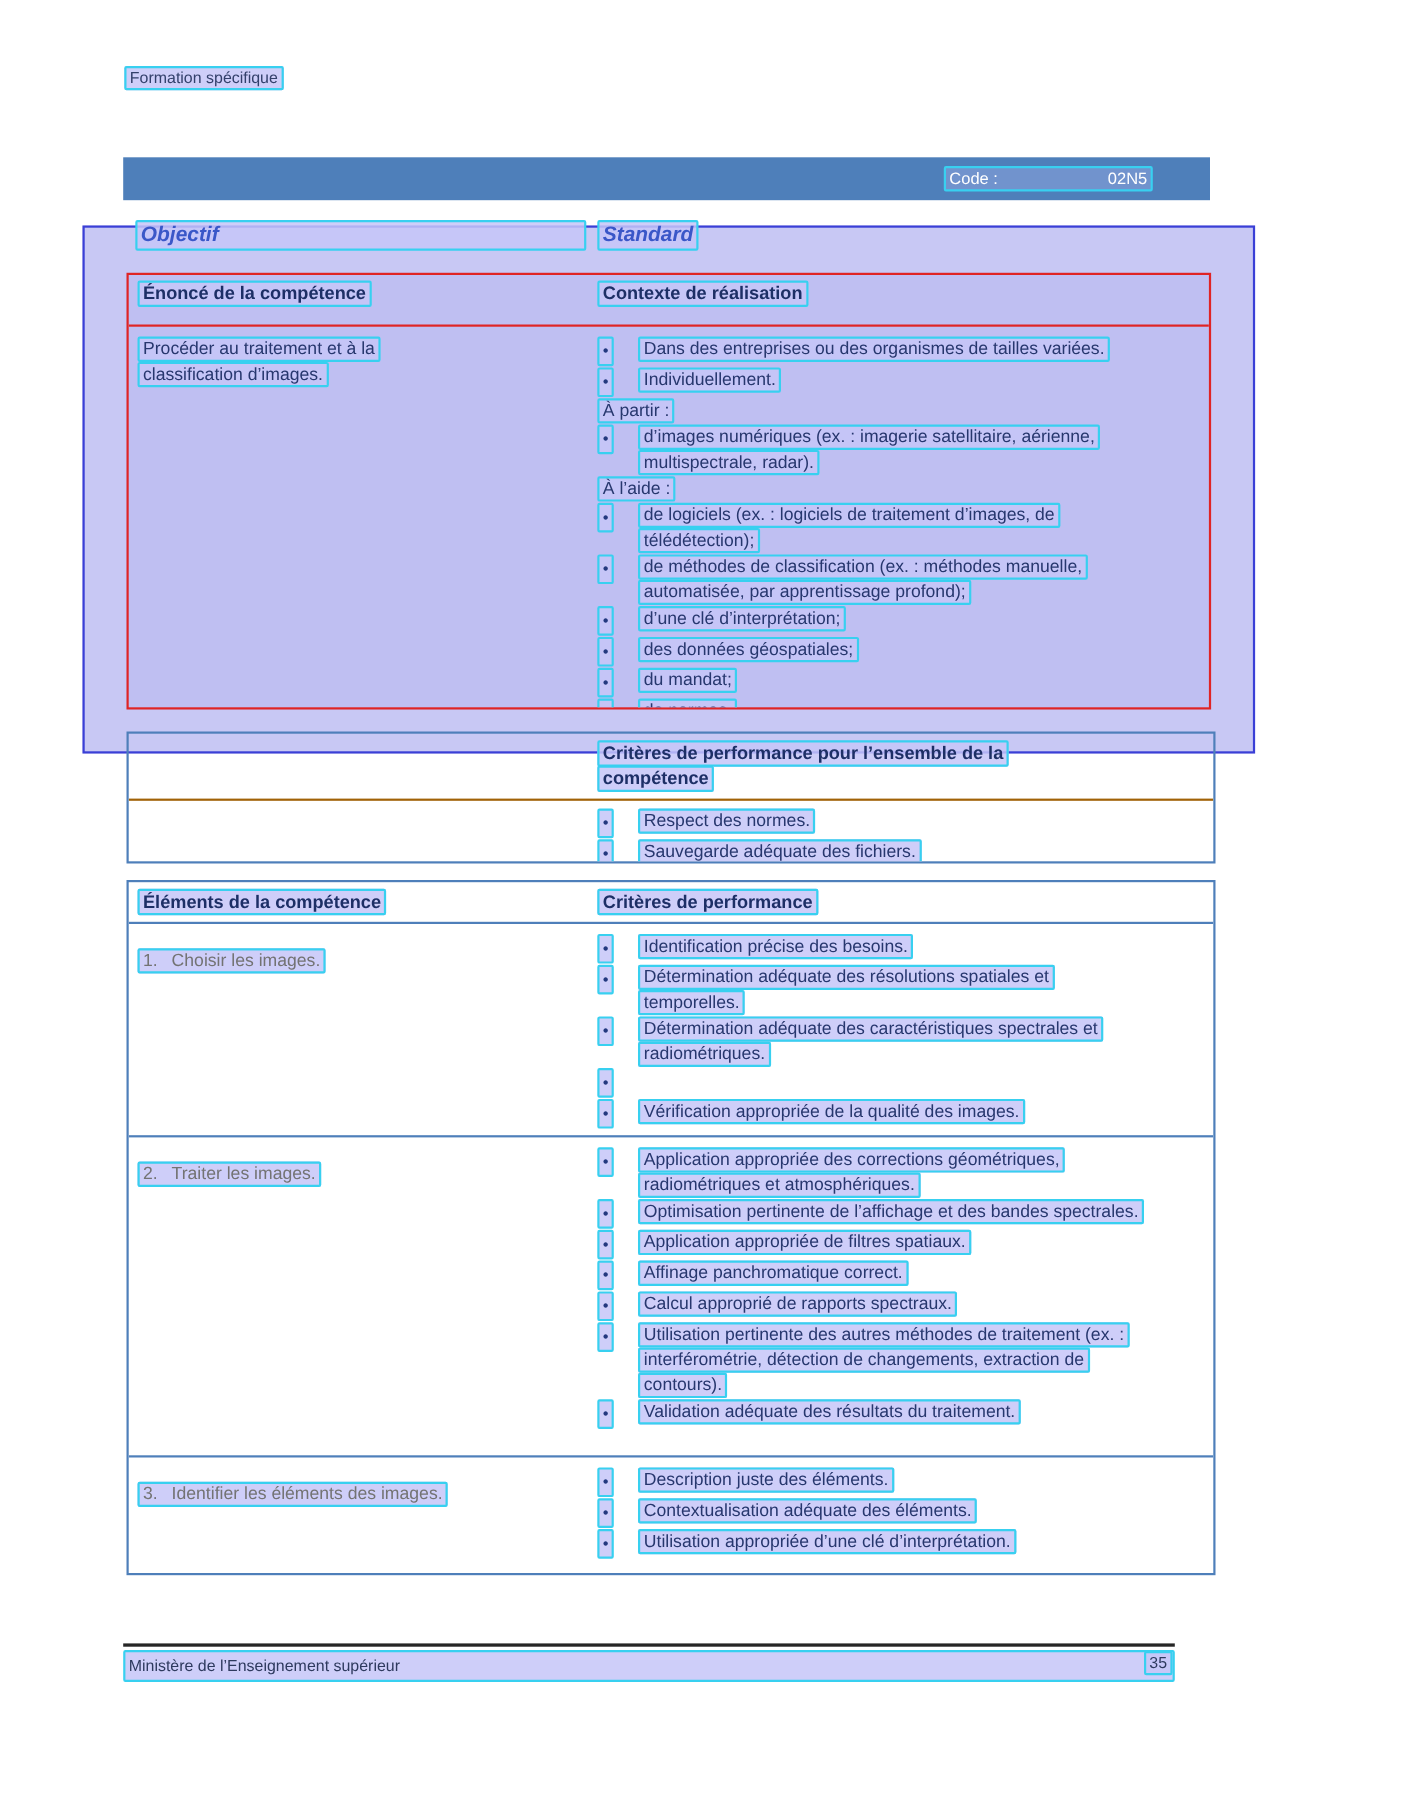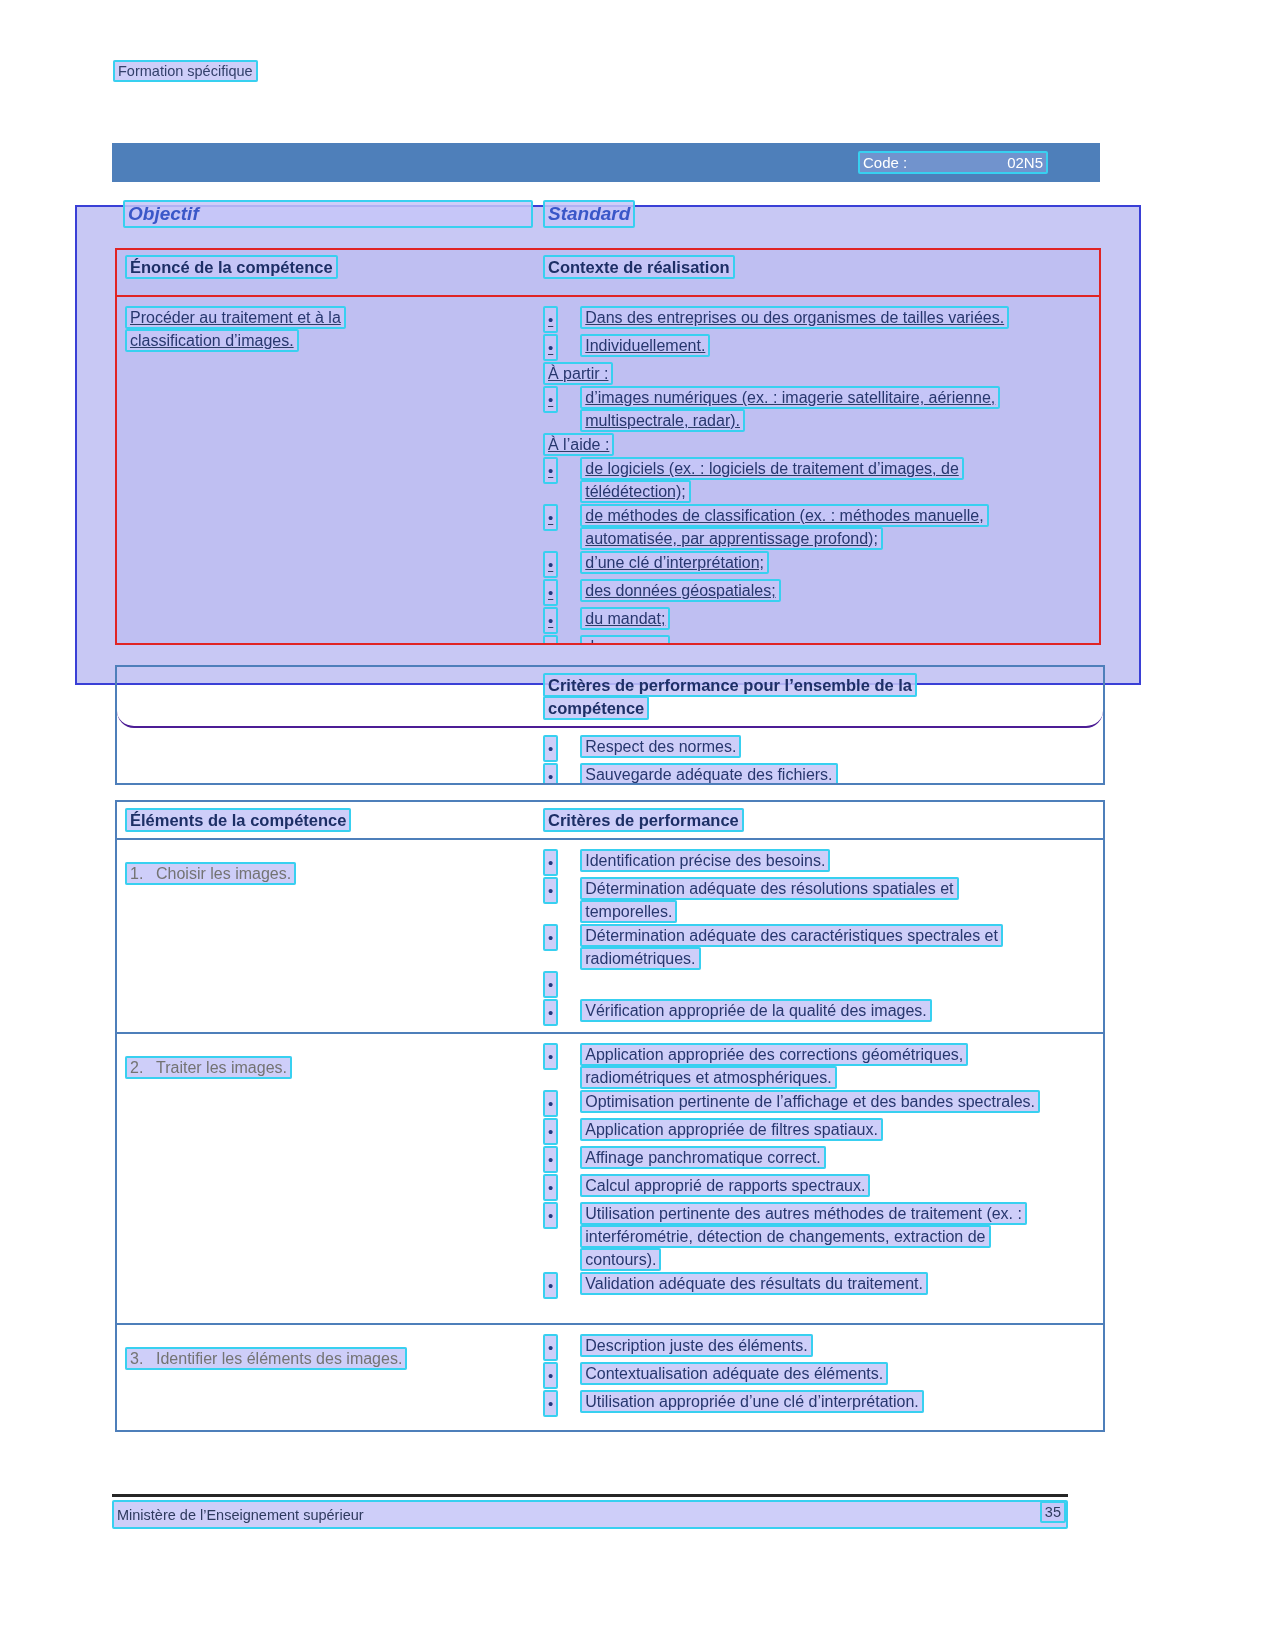--- a/index.html
+++ b/index.html
@@ -44,36 +44,36 @@
     position:absolute; left:115px; top:248px; width:986px; height:397px;
     border:2px solid #e02424; box-sizing:border-box;
     background:rgba(150,150,235,0.18); z-index:2; overflow:hidden;
   }
   .t1-hdr {
     display:grid; grid-template-columns:418px 1fr;
     padding:8px 0 18px 8px; border-bottom:2px solid #e02424;
   }
   .th { font-size:16.5px; font-weight:bold; color:#1d2f66; }
   .th span { white-space:nowrap; }
-  .t1-body { display:grid; grid-template-columns:418px 1fr; padding:9px 0 0 8px;text-decoration:underline; }
+  .t1-body { display:grid; grid-template-columns:418px 1fr; padding:9px 0 0 8px; }
   .stmt-wrap { max-width:288px; font-size:16px; line-height:23px; color:#27376e; }
 
   .list { font-size:16px; line-height:23px; color:#27376e; }
   .li { display:flex; align-items:flex-start; margin-bottom:1px; }
   .li .b { flex:0 0 auto; margin-right:22px; padding:0 3px; font-size:15px; color:#23397f; }
   .tw  { max-width:450px; }
   .tw2 { max-width:460px; }
 
   .t2 {
     position:absolute; left:115px; top:665px; width:990px; height:120px;
     border:2px solid #4e7fba; box-sizing:border-box; z-index:2; overflow:hidden;
   }
   .t2-hdr {
     display:grid; grid-template-columns:418px 1fr; min-height:61px; box-sizing:border-box;
-    padding:7px 0 5px 8px; border-bottom:2px solid #4c1d95;border-radius:17px;
+    padding:7px 0 5px 8px; border-bottom:2px solid #a16207;
   }
   .t2-hdr .hdr-text { max-width:452px; font-size:16.5px; font-weight:bold; line-height:23px; color:#1d2f66; }
   .t2-body { display:grid; grid-template-columns:418px 1fr; padding:7px 0 0 8px; }
 
   .t3 {
     position:absolute; left:115px; top:800px; width:990px; height:632px;
     border:2px solid #4e7fba; box-sizing:border-box; z-index:2; overflow:hidden;
   }
   .t3-hdr {
     display:grid; grid-template-columns:418px 1fr;

